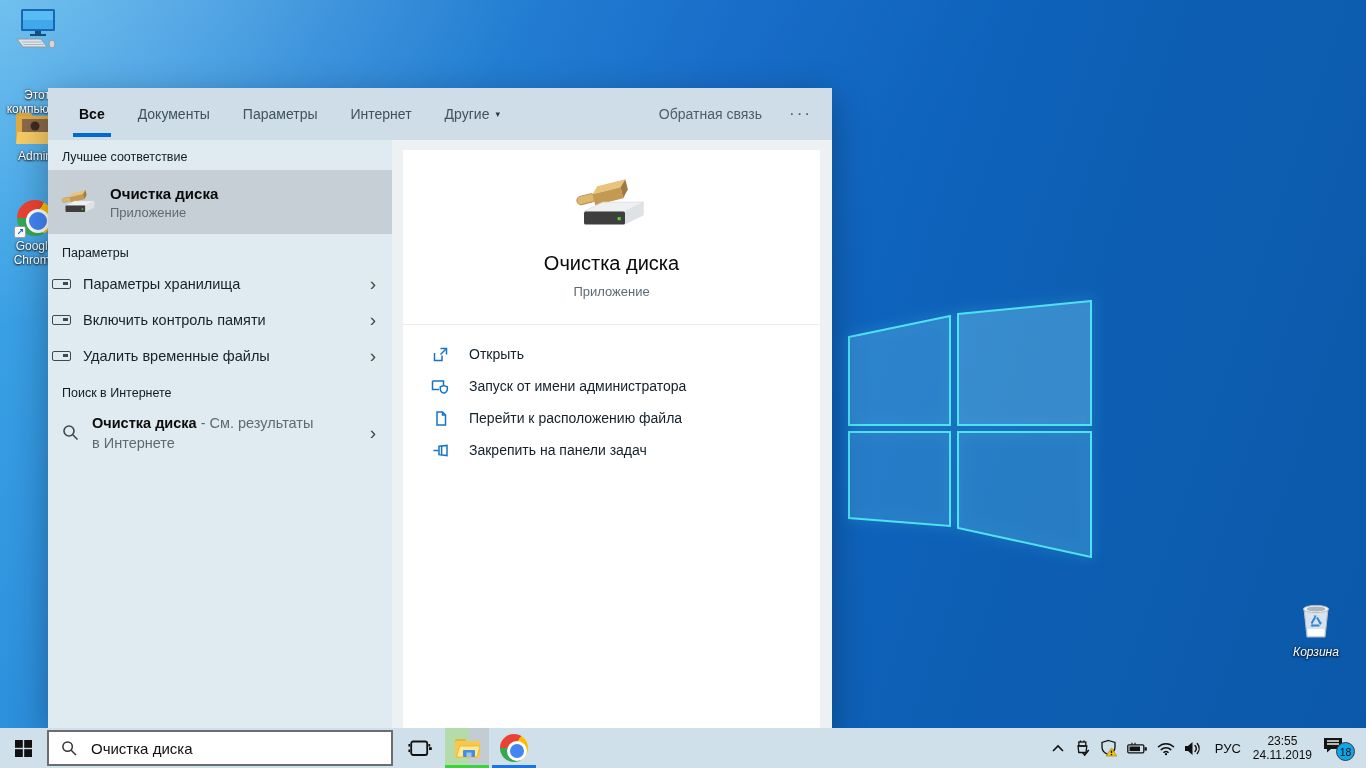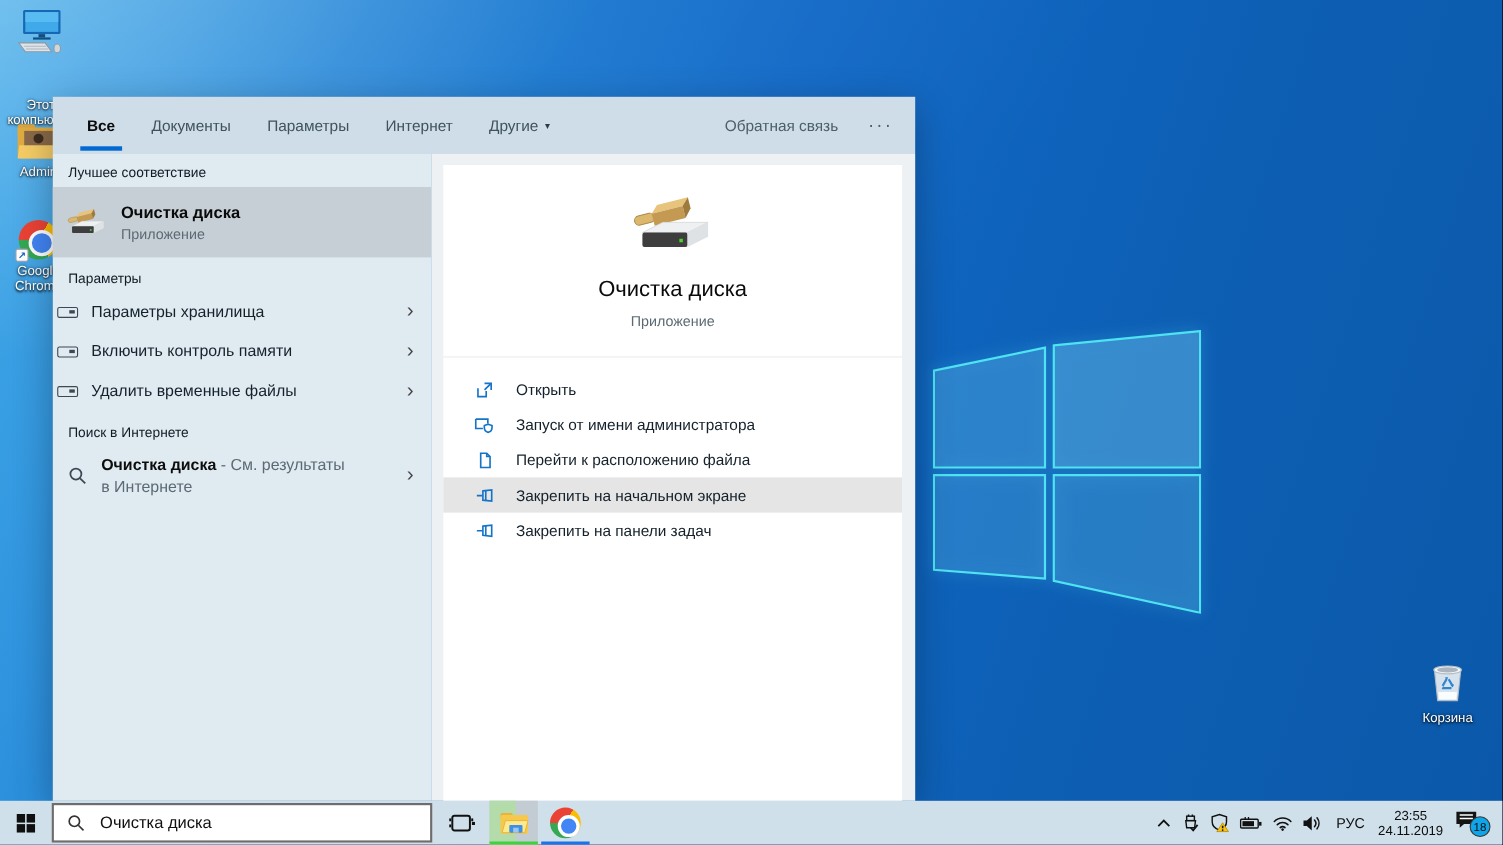--- a/index.html
+++ b/index.html
@@ -136,21 +136,21 @@
     <div class="dlabel">Admin</div>
   </div>
 
   <div class="dicon" style="left:0px;top:200px;">
     <div class="chrome-ball cb36">
       <div class="shortcut-badge">↗</div>
     </div>
     <div class="dlabel">Google Chrome</div>
   </div>
 
-  <div class="dicon" style="left:1281px;top:600px;">
+  <div class="dicon" style="left:1281px;top:600px;font-style:italic;">
     <svg width="42" height="42" viewBox="0 0 42 42">
       <polygon points="9,9 33,9 30,37 12,37" fill="#e7edf1" fill-opacity="0.93" stroke="#b3bdc5" stroke-width="1"></polygon>
       <ellipse cx="21" cy="9" rx="12.5" ry="3.6" fill="#f4f8fa" stroke="#b3bdc5" stroke-width="1"></ellipse>
       <ellipse cx="21" cy="9" rx="9.5" ry="2.4" fill="#aab5bd"></ellipse>
       <polygon points="12.5,29 29.5,29 29,36 13,36" fill="#fafdfe"></polygon>
       <g stroke="#2f86d0" stroke-width="2" fill="none">
         <path d="M16.5 23.5 L20 17.5"></path>
         <path d="M22 17.5 L25.5 23.5"></path>
         <path d="M24.5 25.5 L17 25.5"></path>
       </g>
@@ -285,30 +285,20 @@
             </div>
             <div class="arow">
               <span class="aicon">
                 <svg width="17" height="17" viewBox="0 0 17 17" fill="none" stroke="#1574c8" stroke-width="1.5">
                   <path d="M5 2 L10.5 2 L13.5 5 L13.5 15 L5 15 Z"></path>
                     <path d="M10.5 2 V5 H13.5"></path>
                 </svg>
               </span>
               <span>Перейти к расположению файла</span>
             </div>
-            <div class="arow hl">
-              <span class="aicon">
-                <svg width="17" height="17" viewBox="0 0 17 17" fill="none" stroke="#1574c8" stroke-width="1.5">
-                  <line x1="1.5" y1="8.5" x2="6.5" y2="8.5"></line>
-                    <path d="M7 4.3 L15 3.4 L15 13.6 L7 12.7 Z"></path>
-                    <line x1="9.6" y1="3.9" x2="9.6" y2="13.1"></line>
-                </svg>
-              </span>
-              <span>Закрепить на начальном экране</span>
-            </div>
             <div class="arow">
               <span class="aicon">
                 <svg width="17" height="17" viewBox="0 0 17 17" fill="none" stroke="#1574c8" stroke-width="1.5">
                   <line x1="1.5" y1="8.5" x2="6.5" y2="8.5"></line>
                     <path d="M7 4.3 L15 3.4 L15 13.6 L7 12.7 Z"></path>
                     <line x1="9.6" y1="3.9" x2="9.6" y2="13.1"></line>
                 </svg>
               </span>
               <span>Закрепить на панели задач</span>
             </div>

